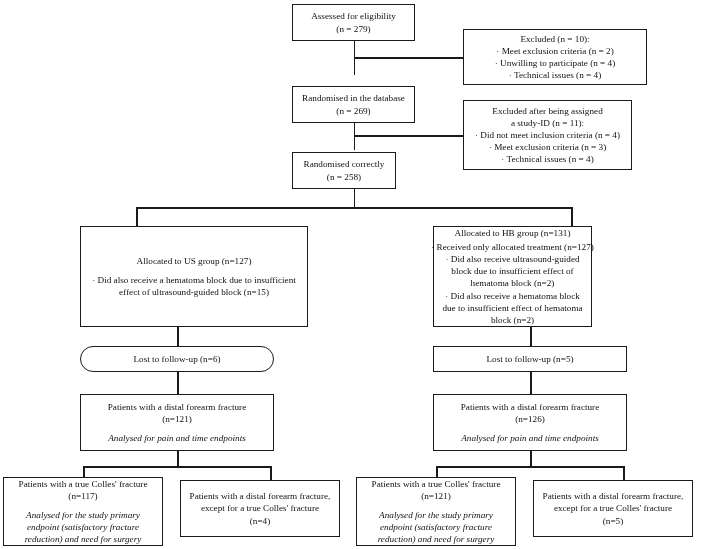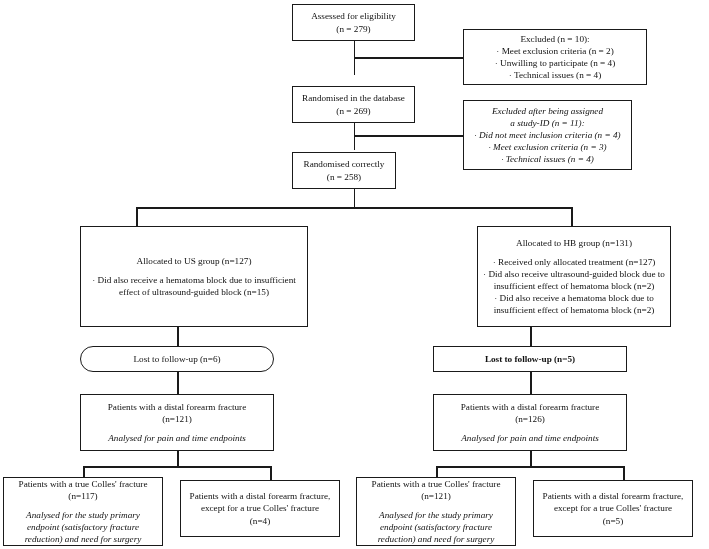--- a/index.html
+++ b/index.html
@@ -97,52 +97,52 @@
     <span class="line">· Meet exclusion criteria (n = 2)</span>
     <span class="line">· Unwilling to participate (n = 4)</span>
     <span class="line">· Technical issues (n = 4)</span>
   </div>
 
   <div class="box" style="left:292px; top:74px; width:123px; height:37px;margin-top:12px;">
     <span class="line">Randomised in the database</span>
     <span class="line">(n = 269)</span>
   </div>
 
-  <div class="box" style="left:463px; top:100px; width:169px; height:70px;font-style:italic;">
+  <div class="box" style="left:463px; top:100px; width:169px; height:70px;">
     <span class="line">Excluded after being assigned</span>
     <span class="line">a study-ID (n = 11):</span>
     <span class="line">· Did not meet inclusion criteria (n = 4)</span>
     <span class="line">· Meet exclusion criteria (n = 3)</span>
     <span class="line">· Technical issues (n = 4)</span>
   </div>
 
   <div class="box" style="left:292px; top:152px; width:104px; height:37px;">
     <span class="line">Randomised correctly</span>
     <span class="line">(n = 258)</span>
   </div>
 
   <div class="box" style="left:80px; top:226px; width:228px; height:101px;">
     <span class="line">Allocated to US group (n=127)</span>
     <span class="spacer"></span>
     <span class="line wrap">· Did also receive a hematoma block due to insufficient effect of ultrasound-guided block (n=15)</span>
   </div>
 
-  <div class="box" style="left:433px; top:226px; width:194px; height:101px;margin-left:44px;">
+  <div class="box" style="left:433px; top:226px; width:159px; height:101px;">
     <span class="line">Allocated to HB group (n=131)</span>
     <span class="spacer"></span>
     <span class="line">· Received only allocated treatment (n=127)</span>
     <span class="line wrap">· Did also receive ultrasound-guided block due to insufficient effect of hematoma block (n=2)</span>
     <span class="line wrap">· Did also receive a hematoma block due to insufficient effect of hematoma block (n=2)</span>
   </div>
 
   <div class="box" style="left:80px; top:346px; width:194px; height:26px;border-radius:13px;">
     <span class="line">Lost to follow-up (n=6)</span>
   </div>
 
-  <div class="box" style="left:433px; top:346px; width:194px; height:26px;font-weight:bold;">
+  <div class="box" style="left:433px; top:346px; width:194px; height:26px;">
     <span class="line">Lost to follow-up (n=5)</span>
   </div>
 
   <div class="box" style="left:80px; top:394px; width:194px; height:57px;">
     <span class="line">Patients with a distal forearm fracture</span>
     <span class="line">(n=121)</span>
     <span class="spacer"></span>
     <span class="emph">Analysed for pain and time endpoints</span>
   </div>
 

